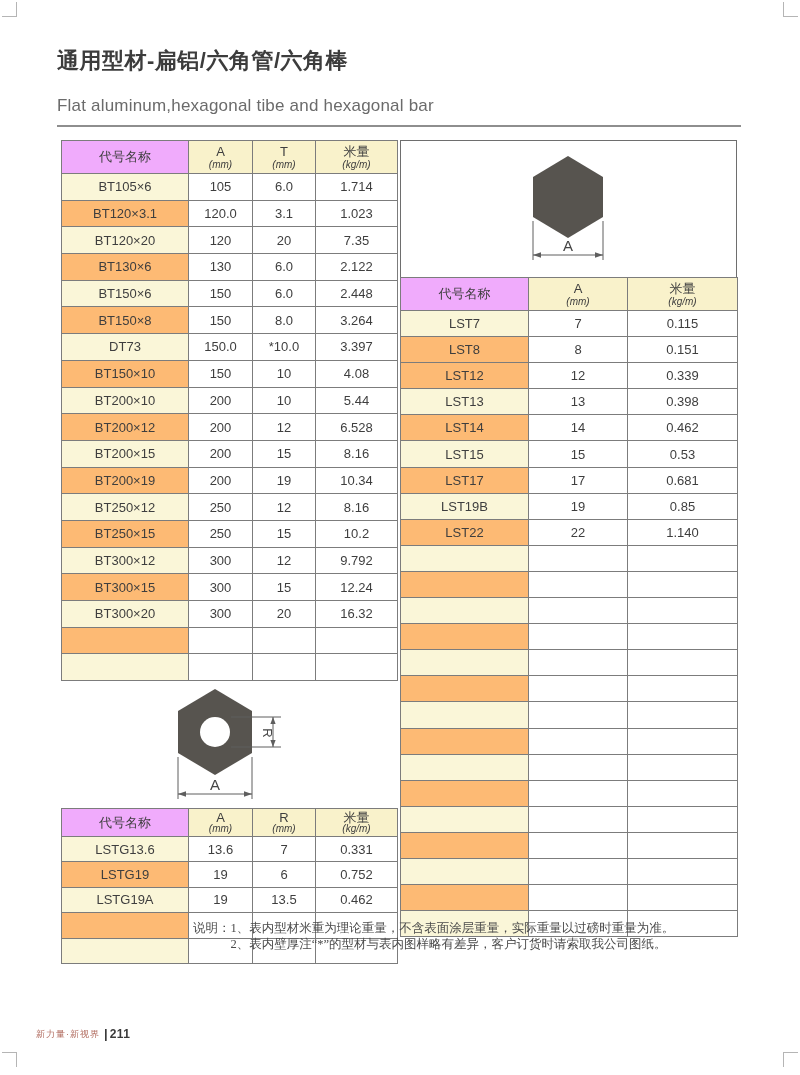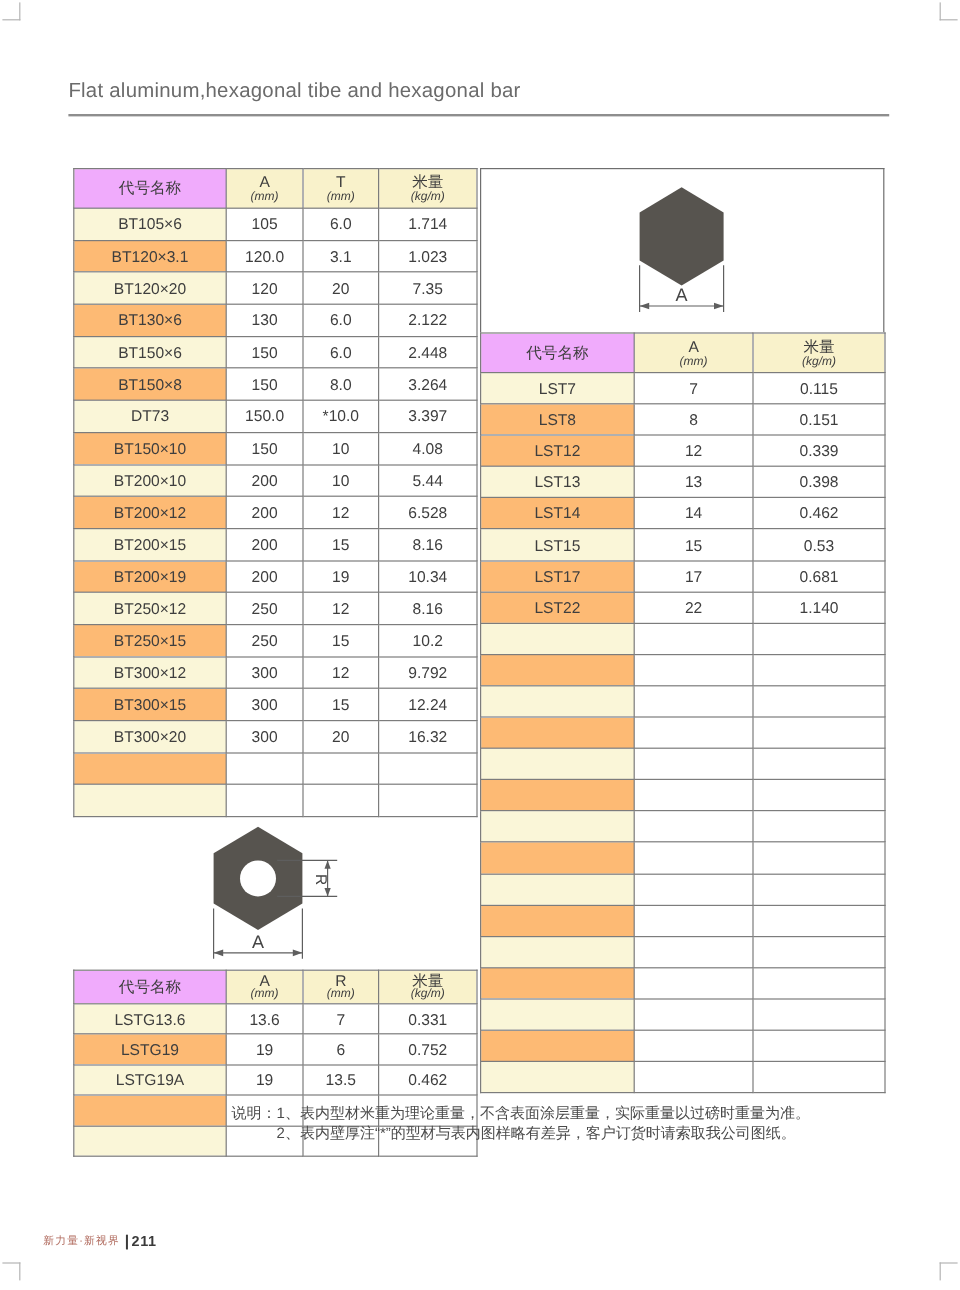--- a/index.html
+++ b/index.html
@@ -44,21 +44,21 @@
   .tube-diagram { position:absolute; left:60px; top:682px; }
 
   .t-tube { position:absolute; left:61px; top:808px; width:336px; }
   .t-tube th { height:28px; } .t-tube td { height:25.4px; }
   .t-tube col.c0{width:127px} .t-tube col.c1{width:64px} .t-tube col.c2{width:63px} .t-tube col.c3{width:82px}
   .t-tube .h-main{line-height:13px;} .t-tube .h-sub{line-height:10px;}
 
   
   .notes { position:absolute; left:193px; top:920px; display:flex; font-size:12.5px; color:#4a4a4a; line-height:16px; }
   .notes .lbl { white-space:nowrap; }
-  .notes .lines div { white-space:nowrap; }
+  .notes .lines div { white-space:nowrap;font-family:Liberation Serif, serif; }
 
   
   .footer { position:absolute; left:36px; top:1026px; display:flex; align-items:flex-end; }
   .footer .slogan { font-size:9px; color:#b06a5d; letter-spacing:1px; }
   .footer .bar { font-size:13px; color:#3a3a3a; font-weight:bold; margin:0 2px 0 4px; }
   .footer .pnum { font-size:12px; font-weight:bold; color:#3a3a3a; letter-spacing:0.5px; }
 
   svg text { font-family:"Liberation Sans", sans-serif; fill:#454545; }
   .dim-line { stroke:#5e5e5e; stroke-width:1; fill:none; }
   .dim-arrow { fill:#5e5e5e; stroke:none; }
@@ -68,20 +68,21 @@
 <body>
 
 <div class="page">
 
   <div class="corner c-tl"></div>
   <div class="corner c-tr"></div>
   <div class="corner c-bl"></div>
   <div class="corner c-br"></div>
 
   <div class="hdr">
+    <div class="title">通用型材-扁铝/六角管/六角棒</div>
     <div class="subtitle">Flat aluminum,hexagonal tibe and hexagonal bar</div>
   </div>
 
   <table class="spec t-flat">
     <colgroup>
         <col class="c0">
         <col class="c1">
         <col class="c2">
         <col class="c3">
       </colgroup>
@@ -284,20 +285,25 @@
           <tr class="shade-a">
             <td class="name-col">LST15</td>
             <td class="val-col">15</td>
             <td class="val-col">0.53</td>
           </tr>
           <tr class="shade-b">
             <td class="name-col">LST17</td>
             <td class="val-col">17</td>
             <td class="val-col">0.681</td>
           </tr>
+          <tr class="shade-a">
+            <td class="name-col">LST19B</td>
+            <td class="val-col">19</td>
+            <td class="val-col">0.85</td>
+          </tr>
           <tr class="shade-b">
             <td class="name-col">LST22</td>
             <td class="val-col">22</td>
             <td class="val-col">1.140</td>
           </tr>
           <tr class="shade-a">
             <td class="name-col"></td>
             <td class="val-col"></td>
             <td class="val-col"></td>
           </tr>

